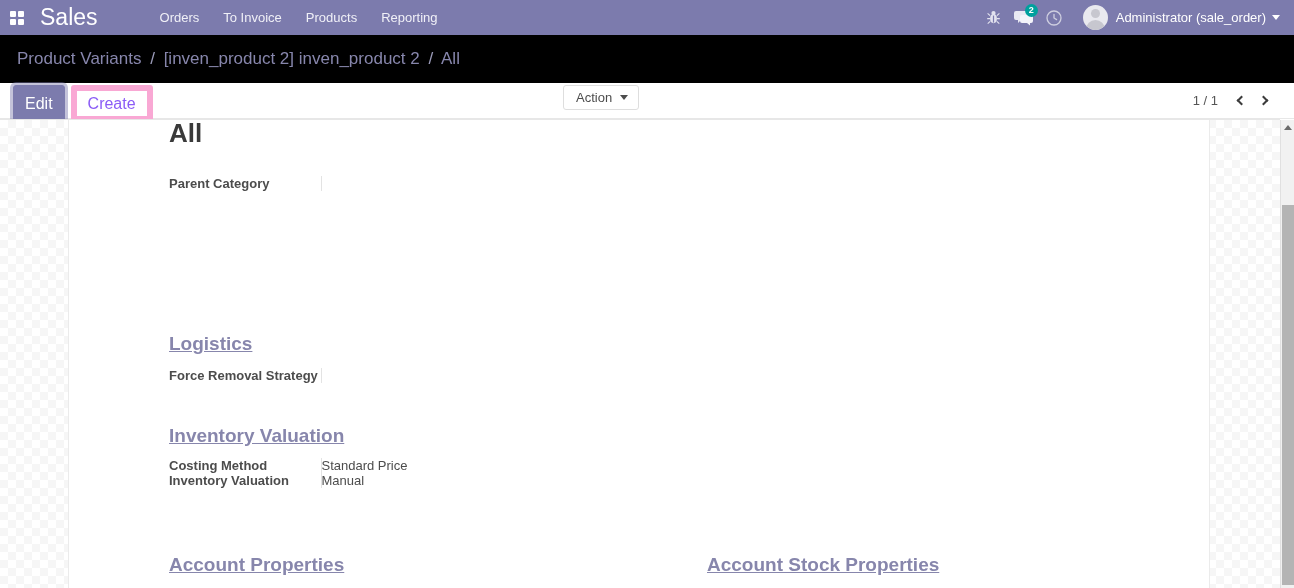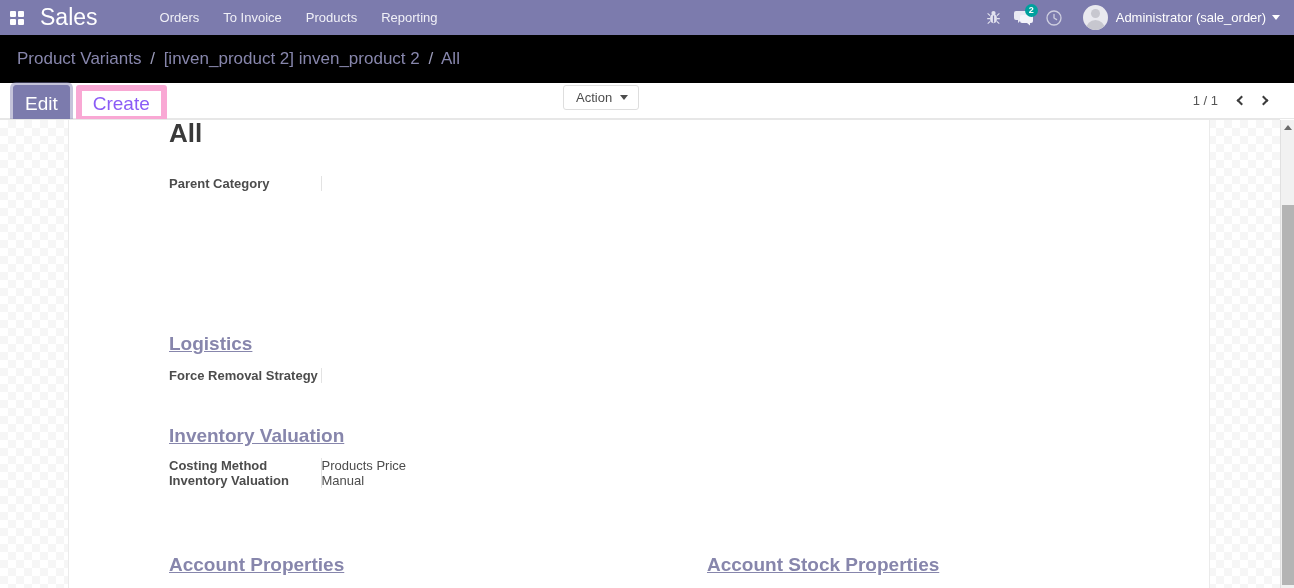--- a/index.html
+++ b/index.html
@@ -124,21 +124,21 @@
   
   .control-panel {
     position: absolute; top: 83px; left: 0;
     width: 1294px; height: 36px;
     background: #ffffff;
     border-bottom: 1px solid #e7e7e7;
   }
   .btn-group { position: absolute; left: 13px; top: 2px; display: flex; }
   .btn {
     font-family: "Liberation Sans", sans-serif;
-    font-size: 19px;
+    font-size: 16px;
     padding: 4px 11px;
     border-radius: 3px;
     cursor: pointer;
     line-height: 17px;
     white-space: nowrap;
   }
   .btn-primary {
     background: #7c7bad;
     border: 1px solid #7c7bad;
     color: #ffffff;
@@ -409,21 +409,21 @@
         <td class="val empty"></td>
       </tr>
     </tbody>
       </table>
 
     <h2 class="group-title sect-invval-title">Inventory Valuation</h2>
     <table class="field-table sect-invval">
       <tbody>
           <tr>
         <td class="lbl">Costing Method</td>
-        <td class="val dark">Products Price</td>
+        <td class="val dark">Standard Price</td>
       </tr>
       <tr>
         <td class="lbl">Inventory Valuation</td>
         <td class="val dark">Manual</td>
       </tr>
     </tbody>
       </table>
 
     <h2 class="group-title sect-acct-title">Account Properties</h2>
 

